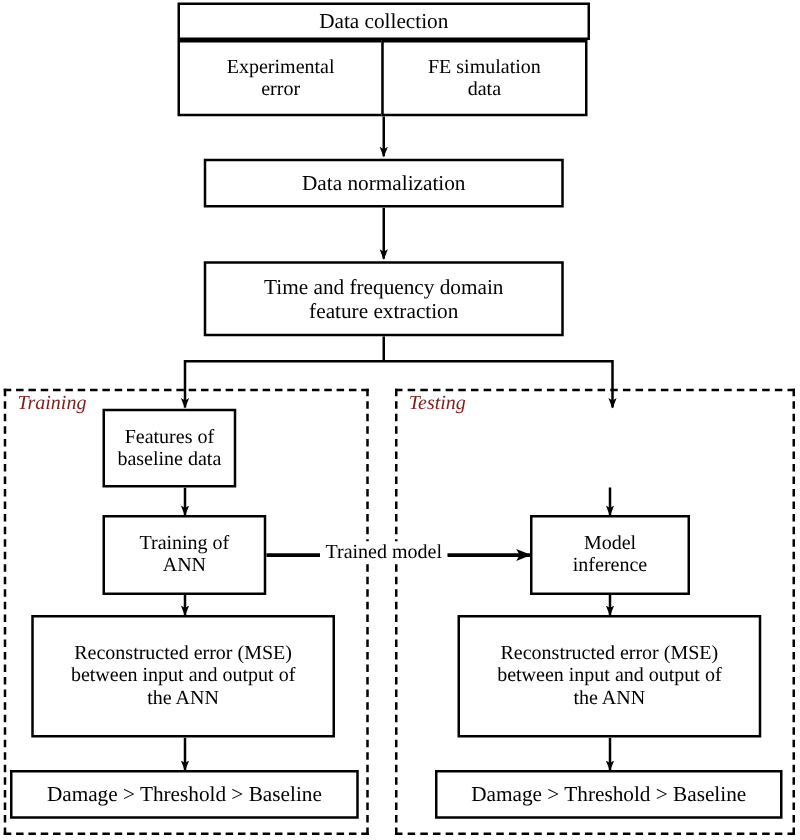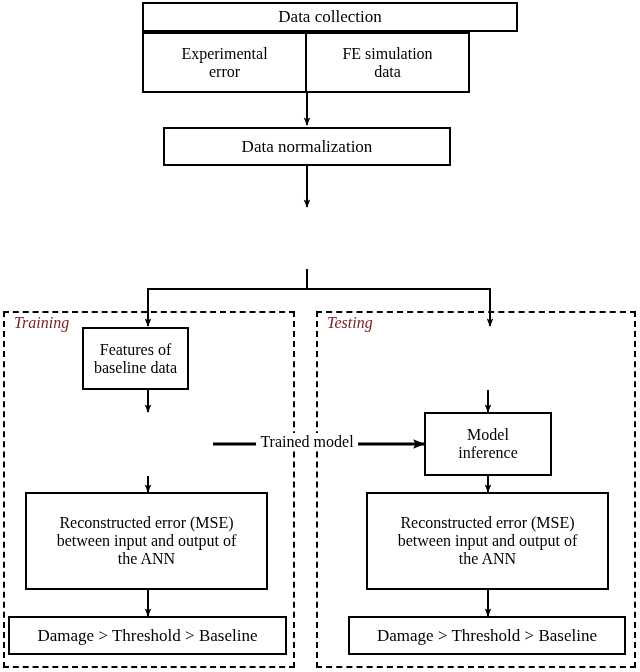--- a/index.html
+++ b/index.html
@@ -118,47 +118,55 @@
 
     <g>
       <line x1="488" y1="476" x2="488" y2="492" stroke="#000000" stroke-width="2" marker-end="url(#arrowhead)"></line>
     </g>
 
     <g>
       <line x1="488" y1="590" x2="488" y2="616" stroke="#000000" stroke-width="2" marker-end="url(#arrowhead)"></line>
     </g>
   </svg>
 
-  <div class="node fs-17" style="left:142px; top:2px; width:376px; height:30px;">
+  <div class="node fs-17" style="left:142px; top:2px; width:330px; height:30px;">
     <span class="node-text">Data collection</span>
   </div>
 
   <div class="node fs-16" style="left:142px; top:32px; width:165px; height:61px;">
     <span class="node-text">Experimental
 error</span>
   </div>
 
   <div class="node fs-16" style="left:305px; top:32px; width:165px; height:61px;">
     <span class="node-text">FE simulation
 data</span>
   </div>
 
   <div class="node fs-17" style="left:163px; top:127px; width:288px; height:39px;">
     <span class="node-text">Data normalization</span>
   </div>
 
+  <div class="node fs-17" style="left:163px; top:209px; width:288px; height:60px;">
+    <span class="node-text">Time and frequency domain
+feature extraction</span>
+  </div>
 
   <div class="panel" style="left:3px; top:311px; width:292px; height:357px;"></div>
   <div class="panel-label fs-16" style="left:12px; top:314px;"><span>Training</span></div>
 
   <div class="node fs-16" style="left:82px; top:327px; width:107px; height:63px;">
     <span class="node-text">Features of
 baseline data</span>
   </div>
 
+  <div class="node fs-16" style="left:82px; top:412px; width:131px; height:64px;">
+    <span class="node-text">Training of
+ANN</span>
+  </div>
 
   <div class="node fs-16" style="left:25px; top:492px; width:243px; height:98px;">
     <span class="node-text">Reconstructed error (MSE)
 between input and output of
 the ANN</span>
   </div>
 
   <div class="node fs-17" style="left:8px; top:616px; width:279px; height:39px;">
     <span class="node-text">Damage &gt; Threshold &gt; Baseline</span>
   </div>

